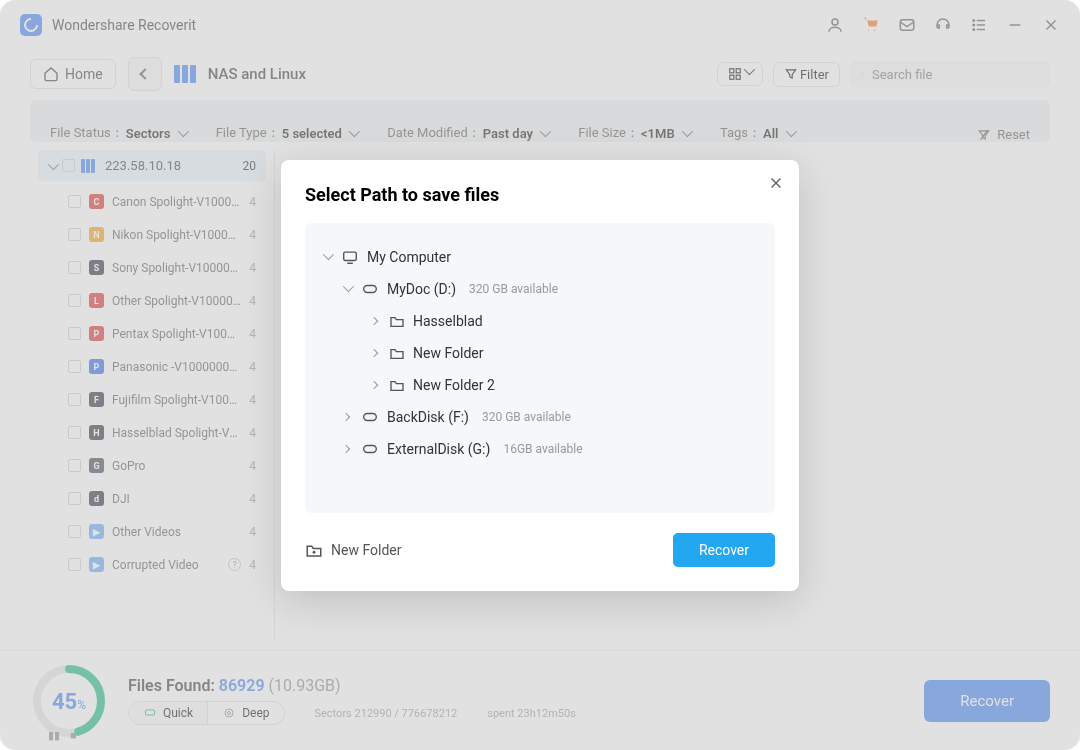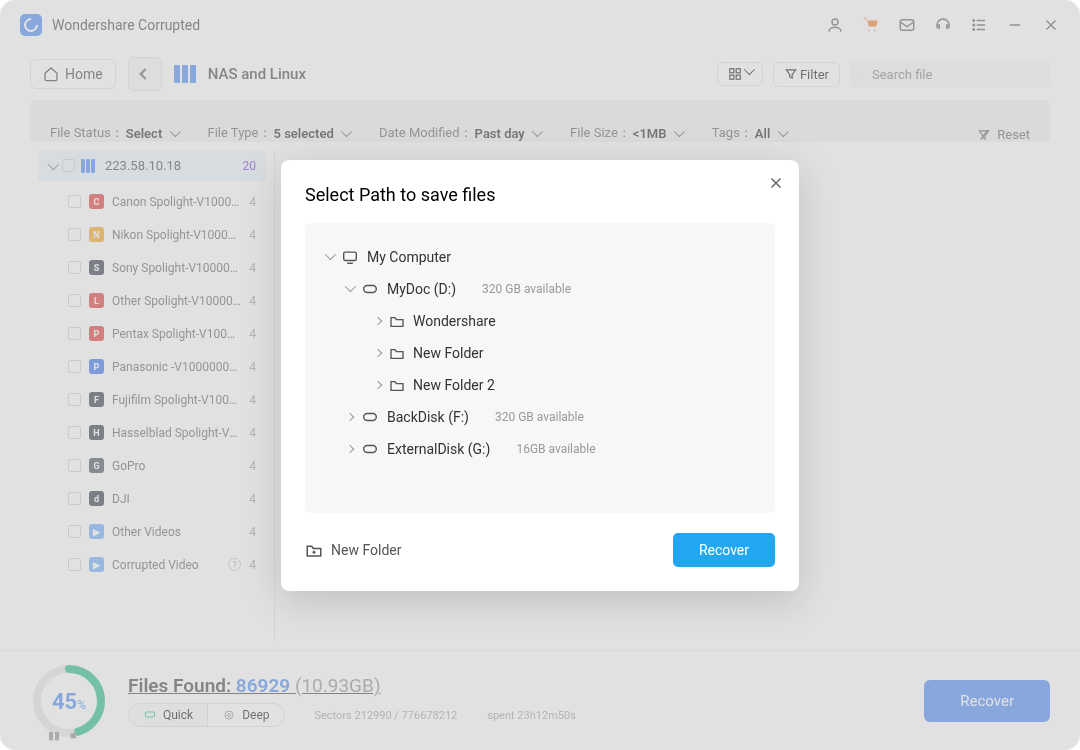--- a/index.html
+++ b/index.html
@@ -31,21 +31,21 @@
 .filterbar { height: 42px; background: #eef0f2; border-radius: 6px; margin: 2px 30px 0; display: flex; align-items: flex-end; padding: 0 20px; gap: 30px; font-size: 13px; color: #555; }
 .filter-item { display: flex; align-items: center; gap: 2px; cursor: pointer; }
 .filter-item b { color: #111; font-weight: 600; }
 .reset-btn { margin-left: auto; display: flex; align-items: center; gap: 6px; cursor: pointer; }
 
 
 .main { display: flex; height: 500px; padding: 8px 38px 0; gap: 8px; }
 .sidebar { width: 228px; flex-shrink: 0; overflow-y: auto; }
 .tree-root { background: #e8f4fd; border-radius: 4px; padding: 8px 10px; display: flex; align-items: center; gap: 6px; font-size: 13px; color: #333; }
 .tree-root .chev { color: #888; }
-.tree-root .count { margin-left: auto; color: #6d28d9; font-size: 12px; }
+.tree-root .count { margin-left: auto; color: #0f172a; font-size: 12px; }
 .drive-icon { width: 18px; height: 14px; display: flex; gap: 1px; }
 .drive-icon span { width: 4px; height: 14px; background: #3b82f6; border-radius: 1px; }
 .tree-list { padding-top: 4px; }
 .tree-item { display: flex; align-items: center; gap: 8px; padding: 9px 10px 9px 30px; font-size: 12px; color: #555; cursor: pointer; }
 .tree-item .cb { width: 13px; height: 13px; border: 1px solid #ccc; border-radius: 2px; flex-shrink: 0; }
 .tree-item .badge { width: 15px; height: 15px; border-radius: 3px; display: flex; align-items: center; justify-content: center; font-size: 9px; font-weight: bold; color: #fff; flex-shrink: 0; }
 .tree-item .label { flex: 1; white-space: nowrap; overflow: hidden; text-overflow: ellipsis; }
 .tree-item .ct { color: #999; font-size: 12px; }
 .help-icon { width: 13px; height: 13px; border: 1px solid #bbb; border-radius: 50%; font-size: 9px; display: flex; align-items: center; justify-content: center; color: #999; }
 
@@ -55,59 +55,59 @@
 .folder-thumb .folder-icon { width: 70px; height: 55px; margin: 0 auto; }
 .folder-thumb .fname { font-size: 12px; color: #555; margin-top: 20px; display: flex; align-items: center; gap: 8px; }
 
 
 .statusbar { position: absolute; bottom: 0; left: 0; right: 0; height: 100px; padding: 0 30px; display: flex; align-items: center; gap: 20px; border-top: 1px solid #eee; }
 .progress-ring { width: 78px; height: 78px; position: relative; }
 .progress-ring svg { transform: rotate(-90deg); }
 .progress-text { position: absolute; top: 50%; left: 50%; transform: translate(-50%, -50%); font-size: 22px; font-weight: bold; color: #3b82f6; }
 .progress-text small { font-size: 12px; font-weight: normal; color: #3b82f6; }
 .status-info { display: flex; flex-direction: column; gap: 6px; }
-.files-found { font-size: 19px; color: #333; font-weight: 600; text-decoration: underline; }
+.files-found { font-size: 16px; color: #333; font-weight: 600; }
 .files-found .num { color: #3b82f6; }
 .files-found .size { color: #888; font-weight: normal; }
 .scan-modes { display: flex; border: 1px solid #ddd; border-radius: 20px; overflow: hidden; font-size: 12px; }
 .scan-modes div { padding: 4px 14px; cursor: pointer; display: flex; align-items: center; gap: 6px; }
 .scan-modes div:first-child { border-right: 1px solid #ddd; background: #f8f8f8; }
 .status-meta { font-size: 11px; color: #999; display: flex; gap: 30px; margin-left: 20px; }
 .recover-main { margin-left: auto; background: #3b82f6; color: #fff; border: none; padding: 12px 36px; border-radius: 6px; font-size: 15px; cursor: pointer; }
 .play-controls { position: absolute; bottom: 8px; left: 48px; display: flex; gap: 10px; color: #888; font-size: 11px; }
 
 
 .overlay { position: absolute; inset: 0; background: rgba(200,200,200,0.55); display: flex; align-items: center; justify-content: center; }
 .modal { width: 518px; background: #fff; border-radius: 8px; box-shadow: 0 10px 40px rgba(0,0,0,0.15); padding: 24px; position: relative; }
 .modal-close { position: absolute; top: 14px; right: 14px; cursor: pointer; color: #666; }
-.modal-title { font-size: 18px; font-weight: 400; margin-bottom: 18px; }
+.modal-title { font-size: 18px; font-weight: 700; margin-bottom: 18px; }
 .path-tree { background: #f6f7f8; border-radius: 6px; padding: 18px 12px; height: 290px; overflow-y: auto; position: relative; }
 .path-tree::-webkit-scrollbar { width: 6px; }
 .path-tree::-webkit-scrollbar-thumb { background: #ccc; border-radius: 3px; }
-.path-item { display: flex; align-items: center; gap: 8px; padding: 8px 6px; font-size: 14px; color: #333; cursor: pointer; text-align: right; }
+.path-item { display: flex; align-items: center; gap: 8px; padding: 8px 6px; font-size: 14px; color: #333; cursor: pointer; }
 .path-item .chev { width: 10px; color: #999; font-size: 10px; }
-.path-item .avail { color: #999; font-size: 12px; margin-left: 18px; }
+.path-item .avail { color: #999; font-size: 12px; margin-left: 5px; }
 .indent-1 { padding-left: 26px; }
 .indent-2 { padding-left: 54px; }
 .modal-footer { display: flex; align-items: center; margin-top: 20px; }
 .new-folder { display: flex; align-items: center; gap: 8px; font-size: 14px; color: #555; cursor: pointer; }
 .recover-modal { margin-left: auto; background: #22a7f0; color: #fff; border: none; padding: 9px 26px; border-radius: 5px; font-size: 14px; cursor: pointer; }
 
 .chev-down { display: inline-block; width: 8px; height: 8px; border-right: 1.5px solid currentColor; border-bottom: 1.5px solid currentColor; transform: rotate(45deg) translateY(-2px); }
 .chev-right { display: inline-block; width: 6px; height: 6px; border-right: 1.5px solid currentColor; border-bottom: 1.5px solid currentColor; transform: rotate(-45deg); }
 .chev-left { display: inline-block; width: 8px; height: 8px; border-right: 2px solid #555; border-bottom: 2px solid #555; transform: rotate(135deg); }
 </style>
 </head>
 <body>
 
 <div class="window">
 
   <div class="titlebar">
     <div class="app-logo"></div>
-    <div class="app-title">Wondershare Corrupted</div>
+    <div class="app-title">Wondershare Recoverit</div>
     <div class="titlebar-actions">
       <svg class="icon" viewBox="0 0 24 24" fill="none" stroke="currentColor" stroke-width="2">
           <circle cx="12" cy="8" r="4"></circle>
           <path d="M4 21c0-4 4-6 8-6s8 2 8 6"></path>
         </svg>
       <svg class="icon cart-icon" viewBox="0 0 24 24" fill="currentColor">
           <path d="M7 6h14l-2 8H9L7 6zM7 6L5 2H2m7 18a1 1 0 100-2 1 1 0 000 2zm8 0a1 1 0 100-2 1 1 0 000 2z"></path>
         </svg>
       <svg class="icon" viewBox="0 0 24 24" fill="none" stroke="currentColor" stroke-width="2">
           <rect x="3" y="5" width="18" height="14" rx="3"></rect>
@@ -172,21 +172,21 @@
         <svg width="14" height="14" viewBox="0 0 24 24" fill="none" stroke="#999" stroke-width="2">
             <circle cx="11" cy="11" r="7"></circle>
             <line x1="21" y1="21" x2="16" y2="16"></line>
           </svg>
         <input placeholder="Search file" style="">
       </div>
     </div>
   </div>
 
   <div class="filterbar">
-    <div class="filter-item"><span>File Status：</span><b>Select</b>&nbsp;<span class="chev-down"></span></div>
+    <div class="filter-item"><span>File Status：</span><b>Sectors</b>&nbsp;<span class="chev-down"></span></div>
     <div class="filter-item"><span>File Type：</span><b>5 selected</b>&nbsp;<span class="chev-down"></span></div>
     <div class="filter-item"><span>Date Modified：</span><b>Past day</b>&nbsp;<span class="chev-down"></span></div>
     <div class="filter-item"><span>File Size：</span><b>&lt;1MB</b>&nbsp;<span class="chev-down"></span></div>
     <div class="filter-item"><span>Tags：</span><b>All</b>&nbsp;<span class="chev-down"></span></div>
     <div class="reset-btn">
       <svg width="14" height="14" viewBox="0 0 24 24" fill="none" stroke="currentColor" stroke-width="2">
           <path d="M4 5h16l-6 8v6l-4-2v-4z"></path>
           <line x1="18" y1="4" x2="6" y2="20"></line>
         </svg>
       <span>Reset</span>
@@ -363,21 +363,21 @@
               <rect x="3" y="5" width="18" height="10" rx="5"></rect>
             </svg>
           <span>MyDoc (D:)</span>
           <span class="avail">320 GB available</span>
         </div>
         <div class="path-item indent-2">
           <span class="chev"><span class="chev-right"></span></span>
           <svg width="16" height="14" viewBox="0 0 24 20" fill="none" stroke="#555" stroke-width="2">
               <path d="M3 5h6l2 3h10v10H3z"></path>
             </svg>
-          <span>Wondershare</span>
+          <span>Hasselblad</span>
         </div>
         <div class="path-item indent-2">
           <span class="chev"><span class="chev-right"></span></span>
           <svg width="16" height="14" viewBox="0 0 24 20" fill="none" stroke="#555" stroke-width="2">
               <path d="M3 5h6l2 3h10v10H3z"></path>
             </svg>
           <span>New Folder</span>
         </div>
         <div class="path-item indent-2">
           <span class="chev"><span class="chev-right"></span></span>

